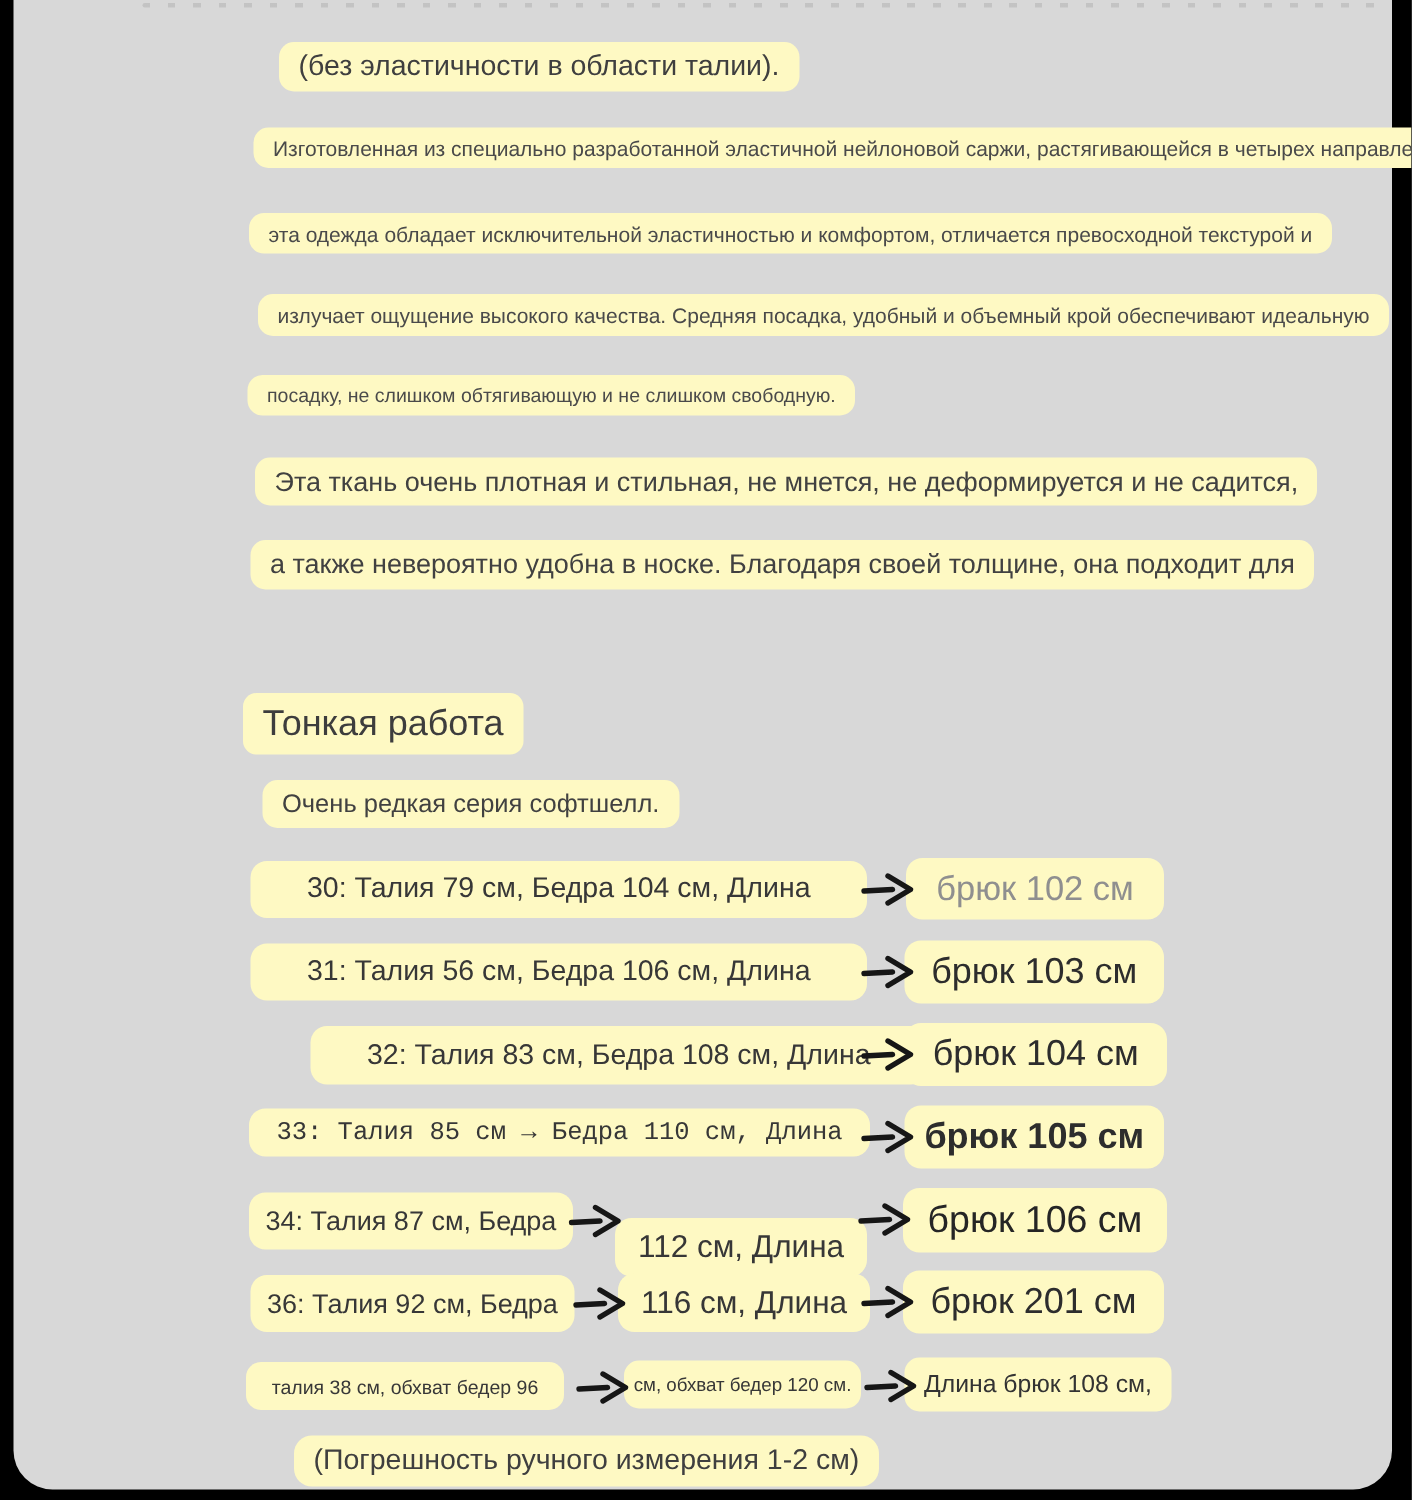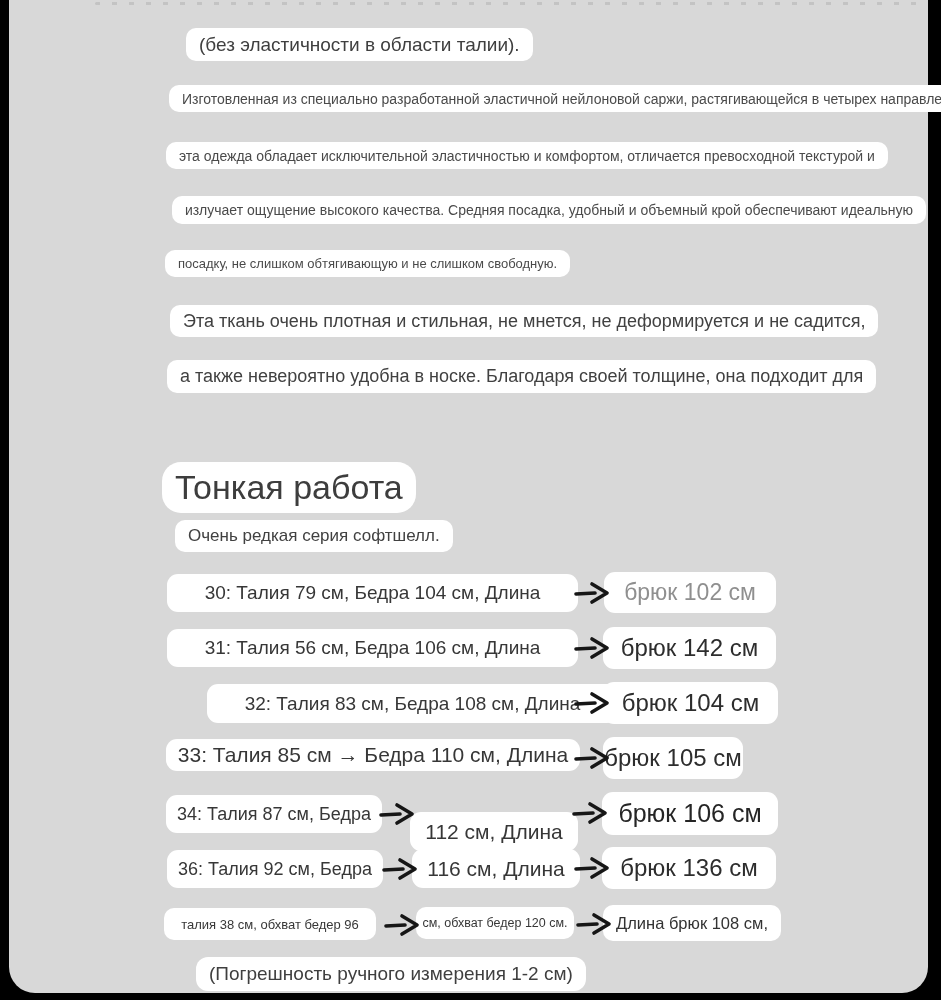--- a/index.html
+++ b/index.html
@@ -10,49 +10,49 @@
   .panel{
     position:absolute;left:9px;top:0;width:919px;height:993px;
     background:#d8d8d8;border-radius:0 0 26px 26px;
   }
   .artifact-strip{
     position:absolute;left:95px;top:2px;width:828px;height:3px;opacity:.30;
     background:repeating-linear-gradient(90deg,rgba(90,90,90,.55) 0 5px,transparent 5px 17px);
     border-radius:2px;
   }
   .pill{
-    position:absolute;background:#ffffff;border-radius:10px;
+    position:absolute;background:#fef9c3;border-radius:10px;
     display:flex;align-items:center;white-space:nowrap;
     color:#424242;padding:0 13px;box-sizing:border-box;z-index:2;
   }
   .cell{justify-content:center;padding:16px 4px;color:#373737;}
   .arrow{position:absolute;width:38px;height:24px;z-index:5;}
   .arrow svg{display:block;width:100%;height:100%;}
 
   
   #p1{left:186px;top:28px;height:33px;font-size:19px;color:#3f3f3f;}
   #p2{left:169px;top:85px;height:27px;font-size:14px;color:#4a4a4a;}
   #p3{left:166px;top:142px;height:27px;font-size:14px;color:#4a4a4a;}
   #p4{left:172px;top:196px;height:28px;font-size:14px;color:#4a4a4a;}
   #p5{left:165px;top:250px;height:27px;font-size:13px;color:#4a4a4a;}
   #p6{left:170px;top:305px;height:32px;font-size:18px;color:#414141;}
   #p7{left:167px;top:360px;height:33px;font-size:18px;color:#414141;}
   #p8{left:159px;top:413px;height:31px;font-size:17px;color:#414141;}
-  #p9{left:162px;top:462px;height:51px;font-size:34px;color:#3d3d3d;border-radius:19px;}
+  #p9{left:162px;top:462px;height:41px;font-size:24px;color:#3d3d3d;border-radius:9px;}
   #p10{left:175px;top:520px;height:32px;font-size:17px;color:#414141;}
 
   
   #r0l{left:167px;top:574px;width:411px;height:38px;font-size:19px;border-radius:11px;}
   #r0r{left:604px;top:572px;width:172px;height:41px;font-size:23px;border-radius:11px;color:#8f8f8f;}
   #r1l{left:167px;top:629px;width:411px;height:38px;font-size:19px;border-radius:11px;}
   #r1r{left:603px;top:627px;width:173px;height:42px;font-size:24px;border-radius:11px;color:#2d2d2d;}
   #r2l{left:167px;top:684px;width:411px;height:39px;font-size:19px;border-radius:11px;margin-left:40px;}
   #r2r{left:603px;top:682px;width:175px;height:42px;font-size:24px;border-radius:11px;color:#2d2d2d;}
-  #r3l{left:166px;top:739px;width:414px;height:26px;font-size:21px;border-radius:11px;}
-  #r3r{left:603px;top:737px;width:140px;height:42px;font-size:24px;border-radius:11px;color:#2d2d2d;}
+  #r3l{left:166px;top:739px;width:414px;height:26px;font-size:17px;border-radius:11px;font-family:Liberation Mono, monospace;}
+  #r3r{left:603px;top:737px;width:173px;height:42px;font-size:24px;border-radius:11px;color:#2d2d2d;font-weight:bold;}
   #r4l{left:166px;top:795px;width:216px;height:38px;font-size:18px;border-radius:11px;}
   #r4m{left:410px;top:794px;width:168px;height:39px;font-size:21px;border-radius:11px;margin-top:18px;}
   #r4r{left:602px;top:792px;width:176px;height:43px;font-size:25px;border-radius:11px;color:#252525;}
   #r5l{left:167px;top:850px;width:216px;height:38px;font-size:18px;border-radius:11px;}
   #r5m{left:412px;top:849px;width:168px;height:39px;font-size:21px;border-radius:11px;}
   #r5r{left:602px;top:847px;width:174px;height:42px;font-size:24px;border-radius:11px;color:#2d2d2d;}
   #r6l{left:164px;top:908px;width:212px;height:32px;font-size:13px;border-radius:10px;}
   #r6m{left:416px;top:907px;width:158px;height:32px;font-size:12.5px;border-radius:10px;}
   #r6r{left:603px;top:905px;width:178px;height:36px;font-size:16.5px;border-radius:10px;color:#333;}
 
@@ -84,35 +84,35 @@
   <div class="pill" id="p5">посадку, не слишком обтягивающую и не слишком свободную.</div>
   <div class="pill" id="p6">Эта ткань очень плотная и стильная, не мнется, не деформируется и не садится,</div>
   <div class="pill" id="p7">а также невероятно удобна в носке. Благодаря своей толщине, она подходит для</div>
   <div class="pill" id="p9">Тонкая работа</div>
   <div class="pill" id="p10">Очень редкая серия софтшелл.</div>
 
   <div class="pill cell" id="r0l">30: Талия 79 см, Бедра 104 см, Длина</div>
   <div class="pill cell" id="r0r">брюк 102 см</div>
 
   <div class="pill cell" id="r1l">31: Талия 56 см, Бедра 106 см, Длина</div>
-  <div class="pill cell" id="r1r">брюк 142 см</div>
+  <div class="pill cell" id="r1r">брюк 103 см</div>
 
   <div class="pill cell" id="r2l">32: Талия 83 см, Бедра 108 см, Длина</div>
   <div class="pill cell" id="r2r">брюк 104 см</div>
 
   <div class="pill cell" id="r3l">33: Талия 85 см → Бедра 110 см, Длина</div>
   <div class="pill cell" id="r3r">брюк 105 см</div>
 
   <div class="pill cell" id="r4l">34: Талия 87 см, Бедра</div>
   <div class="pill cell" id="r4m">112 см, Длина</div>
   <div class="pill cell" id="r4r">брюк 106 см</div>
 
   <div class="pill cell" id="r5l">36: Талия 92 см, Бедра</div>
   <div class="pill cell" id="r5m">116 см, Длина</div>
-  <div class="pill cell" id="r5r">брюк 136 см</div>
+  <div class="pill cell" id="r5r">брюк 201 см</div>
 
   <div class="pill cell" id="r6l">талия 38 см, обхват бедер 96</div>
   <div class="pill cell" id="r6m">см, обхват бедер 120 см.</div>
   <div class="pill cell" id="r6r">Длина брюк 108 см,</div>
 
   <div class="arrow" id="a0">
       <svg viewBox="0 0 38 24">
         <path d="M2 13 L21 12" stroke="#161616" stroke-width="3.6" stroke-linecap="round" fill="none"></path>
         <path d="M18 3 L33 12 L18 21" stroke="#161616" stroke-width="3.6" stroke-linecap="round" stroke-linejoin="round" fill="none"></path>
       </svg>

